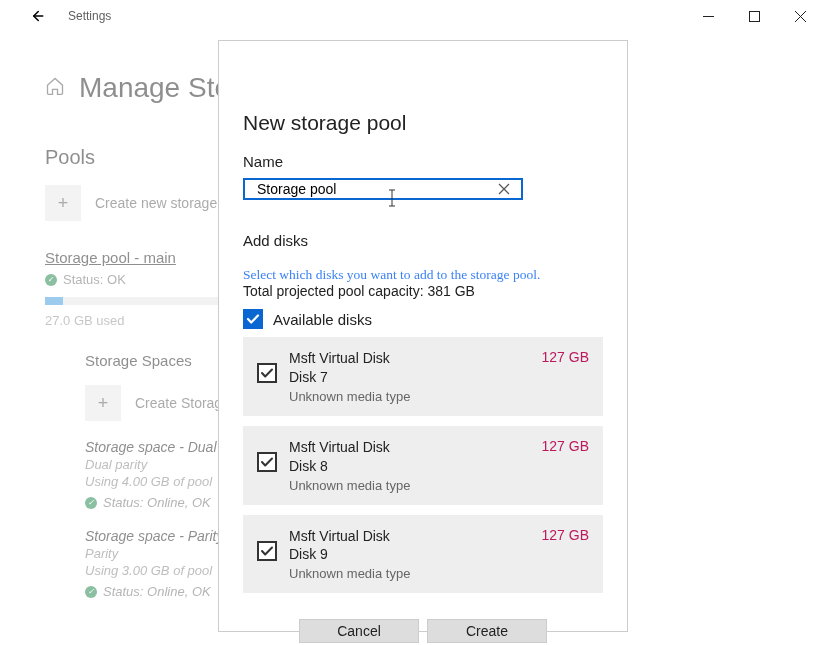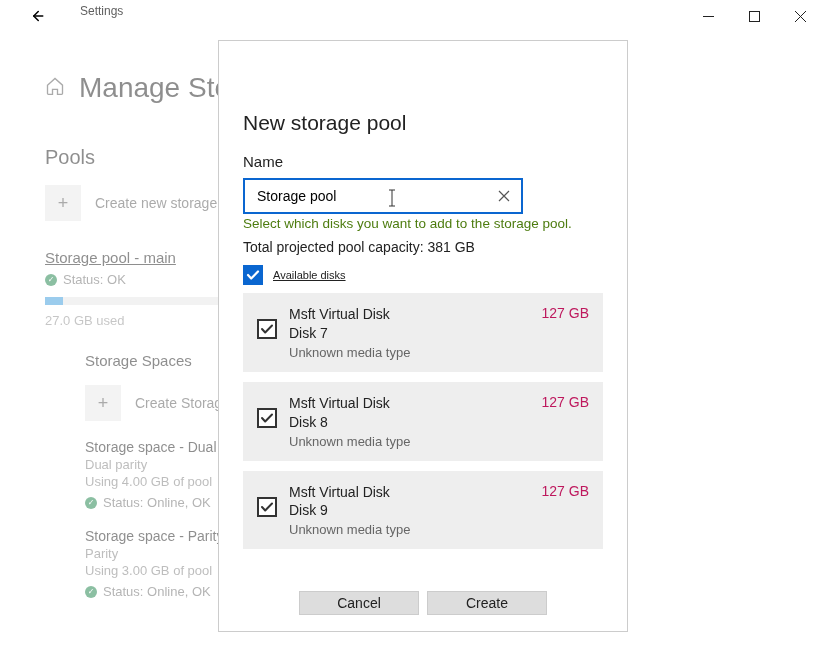--- a/index.html
+++ b/index.html
@@ -19,21 +19,22 @@
     
     .titlebar {
       height: 32px;
       display: flex;
       align-items: center;
       justify-content: space-between;
       padding: 0 4px;
     }
     .titlebar-left {
       display: flex;
-      gap: 32px;
+      align-items: center;
+      gap: 20px;
       padding-left: 20px;
     }
     .back-arrow {
       width: 24px;
       height: 24px;
       display: flex;
       align-items: center;
       justify-content: center;
       color: #000;
     }
@@ -147,20 +148,21 @@
     }
     .subhead {
       margin-top: 24px;
       margin-left: 40px;
       font-size: 15px;
       color: #333;
     }
     .space-entry {
       margin-top: 18px;
       padding-left: 40px;
+      font-style: italic;
     }
     .space-title {
       font-size: 14px;
       color: #333;
     }
     .space-sub {
       font-size: 13px;
       color: #888;
       margin-top: 2px;
     }
@@ -221,47 +223,46 @@
       top: 8px;
       color: #333;
     }
     .adddisks-head {
       margin-top: 32px;
       font-size: 15px;
       color: #222;
     }
     .adddisks-sub {
       font-size: 13.5px;
-      color: #4d7c0f;
-      margin-top: 2px;
+      color: #3b82f6;
+      margin-top: 18px;
+      font-family: Liberation Serif, serif;
     }
     .capacity {
       font-size: 14px;
       color: #222;
-      margin-top: 8px;
     }
     .avail-row {
       display: flex;
       align-items: center;
       gap: 10px;
       margin-top: 10px;
     }
     .checkbox-blue {
       width: 20px;
       height: 20px;
       background: #0a66d0;
       display: flex;
       align-items: center;
       justify-content: center;
       color: #fff;
     }
     .avail-label {
-      font-size: 11px;
-      color: #222;
-      text-decoration: underline;
+      font-size: 15px;
+      color: #222;
     }
     .disk-list {
       margin-top: 8px;
     }
     .disk-item {
       background: #eeeeee;
       padding: 12px 14px 12px 14px;
       margin-bottom: 10px;
       display: flex;
       align-items: flex-start;
@@ -412,20 +413,21 @@
           <path d="M1 1l10 10M11 1L1 11" stroke="#555" stroke-width="1.2"></path>
         </svg>
     </div>
     <span class="text-cursor">
       <svg width="14" height="20" viewBox="0 0 14 20" stroke="#333" stroke-width="1" fill="none">
         <path d="M4 2h3M10 2H7M7 2v16M4 18h3M10 18H7"></path>
       </svg>
     </span>
   </div>
 
+  <div class="adddisks-head">Add disks</div>
   <div class="adddisks-sub">Select which disks you want to add to the storage pool.</div>
   <div class="capacity">Total projected pool capacity: 381 GB</div>
 
   <div class="avail-row">
     <div class="checkbox-blue">
       <svg width="14" height="14" viewBox="0 0 14 14" fill="none" stroke="#fff" stroke-width="2.2">
         <path d="M2 7l3.2 3.5L12 3.5" stroke-linecap="round" stroke-linejoin="round"></path>
       </svg>
     </div>
     <span class="avail-label">Available disks</span>

